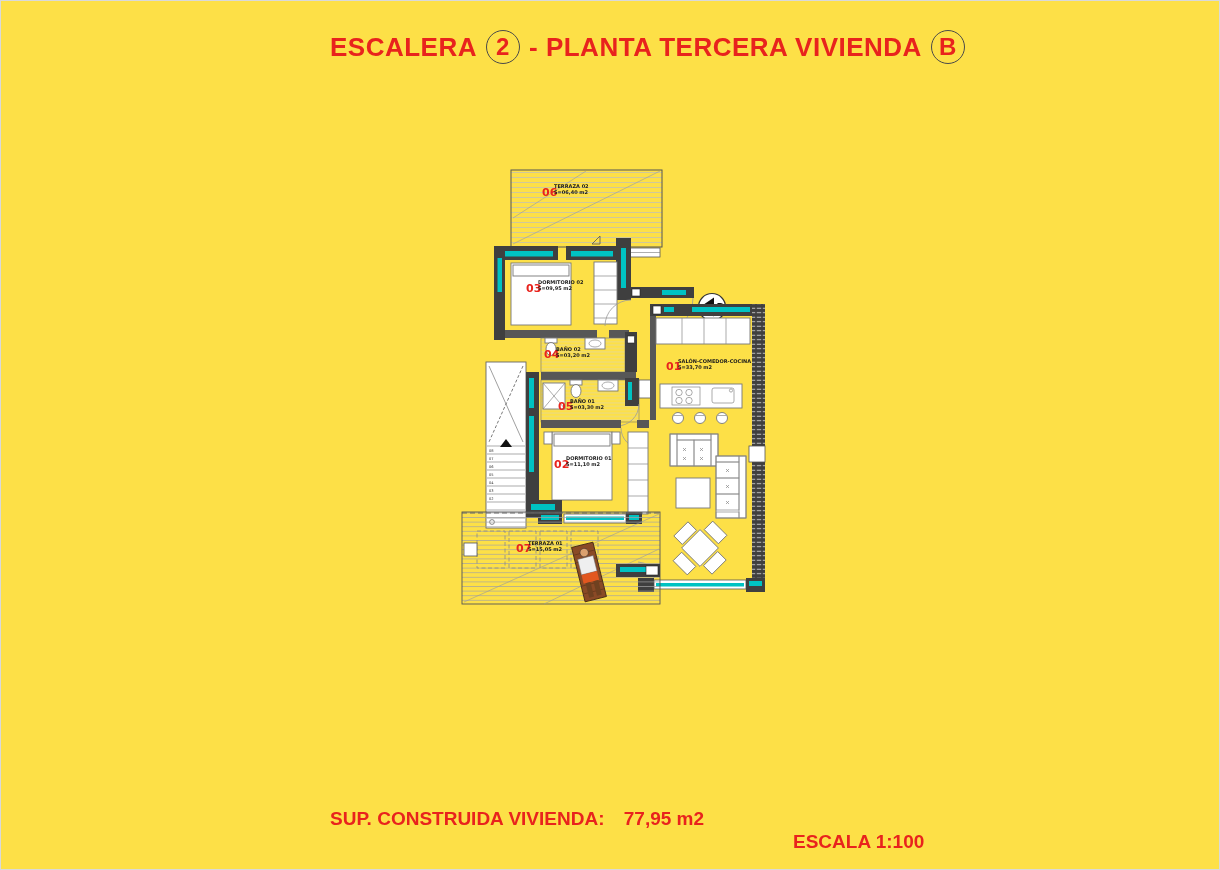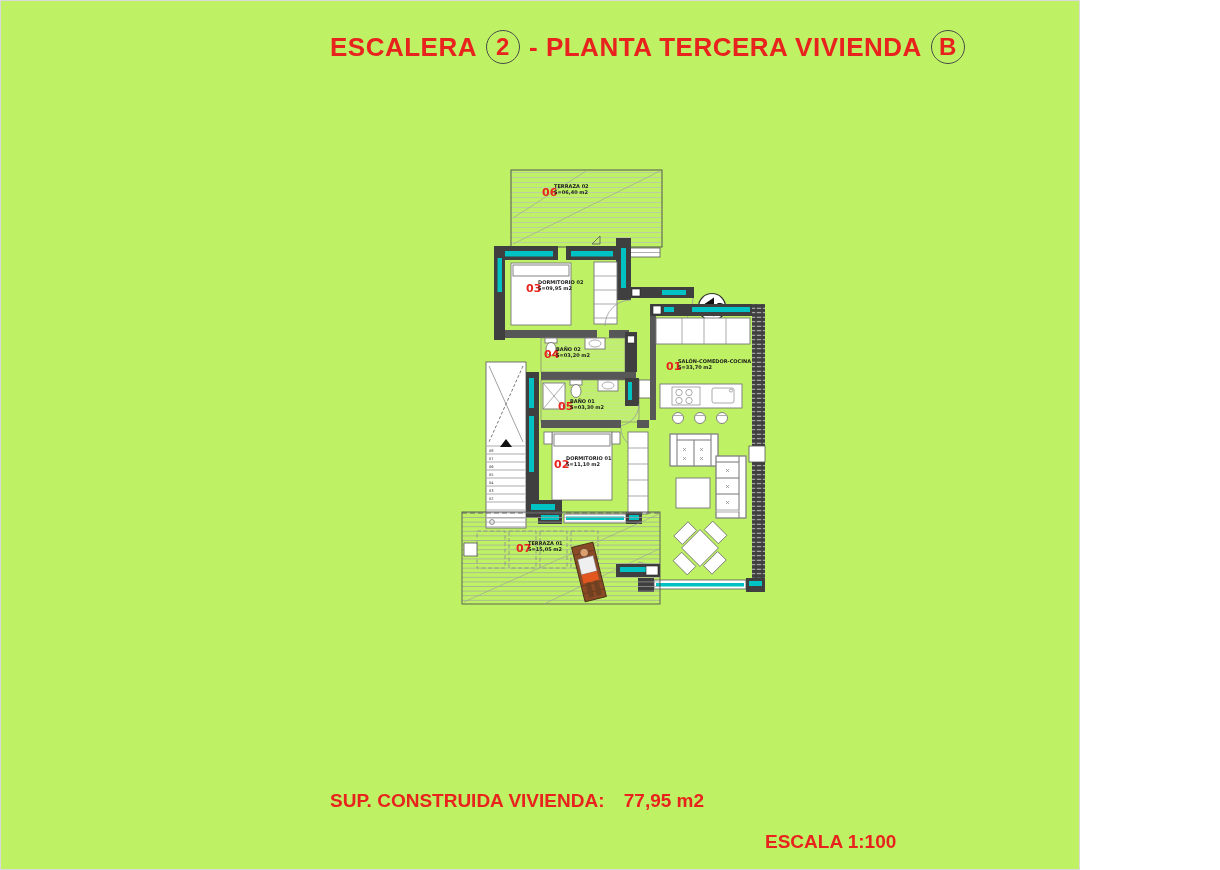--- a/index.html
+++ b/index.html
@@ -1,27 +1,27 @@
 <!DOCTYPE html>
 <html><head>
 <meta charset="utf-8">
 <style>
   html,body{margin:0;padding:0;background:#ffffff;}
-  .page{position:relative;width:1080px;height:870px;background:#bef264;overflow:hidden;
+  .page{position:relative;width:1220px;height:870px;background:#fde047;overflow:hidden;
         font-family:"Liberation Sans", sans-serif;box-shadow:inset 0 0 0 1px #d9d9d9;}
   
   .title{position:absolute;left:330px;top:30px;display:flex;align-items:center;gap:9px;
          color:#e8231d;font-weight:bold;font-size:26px;letter-spacing:.5px;white-space:nowrap;}
   .badge{display:inline-flex;align-items:center;justify-content:center;width:32px;height:32px;
          border:1.6px solid #4a4a4a;border-radius:50%;color:#e8231d;font-size:24px;font-weight:bold;}
   
-  .footer{position:absolute;left:330px;top:790px;color:#e8231d;font-weight:bold;font-size:19px;white-space:nowrap;}
+  .footer{position:absolute;left:330px;top:808px;color:#e8231d;font-weight:bold;font-size:19px;white-space:nowrap;}
   .footer .row{margin-bottom:6px;}
   .footer .val{margin-left:14px;}
-  .scale{position:absolute;left:765px;top:831px;color:#e8231d;font-weight:bold;font-size:19px;}
+  .scale{position:absolute;left:793px;top:831px;color:#e8231d;font-weight:bold;font-size:19px;}
   
   svg{position:absolute;left:0;top:0;}
   .wall{fill:#3f3f3f;}
   .part{fill:#575757;}
   .teal{fill:#00c2c2;}
   .furn{fill:#ffffff;stroke:#777;stroke-width:0.9;}
   .furnl{fill:none;stroke:#888;stroke-width:0.7;}
   .arc{fill:none;stroke:#9a9a9a;stroke-width:0.8;}
   .rnum{fill:#e8231d;font-weight:bold;font-size:11px;font-family:"DejaVu Sans",sans-serif;}
   .rtxt{fill:#1c1c1c;font-size:5px;font-weight:bold;font-family:"DejaVu Sans",sans-serif;}

